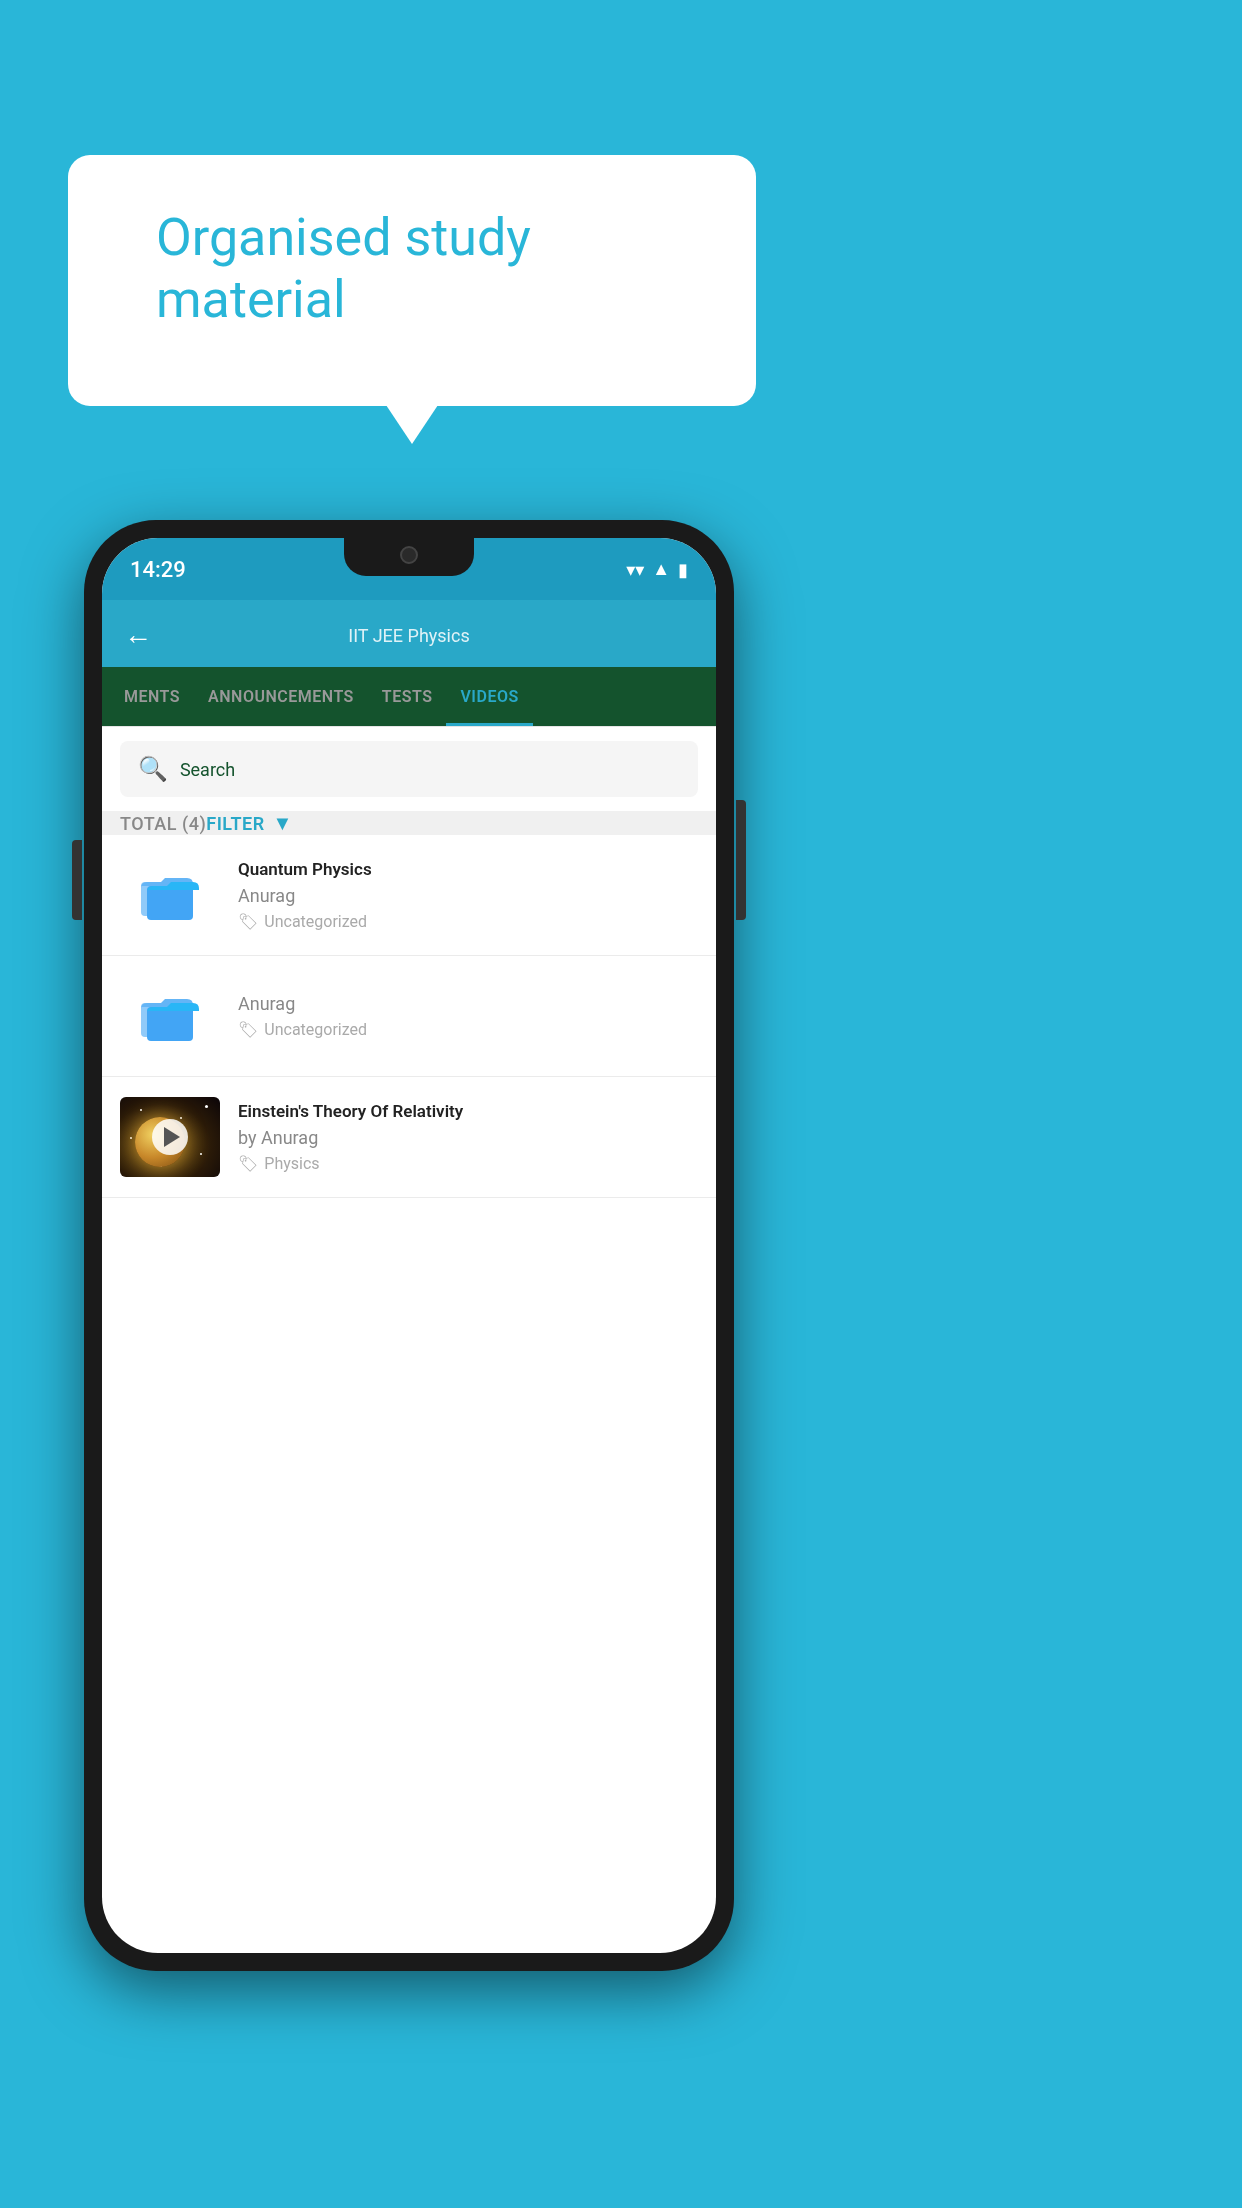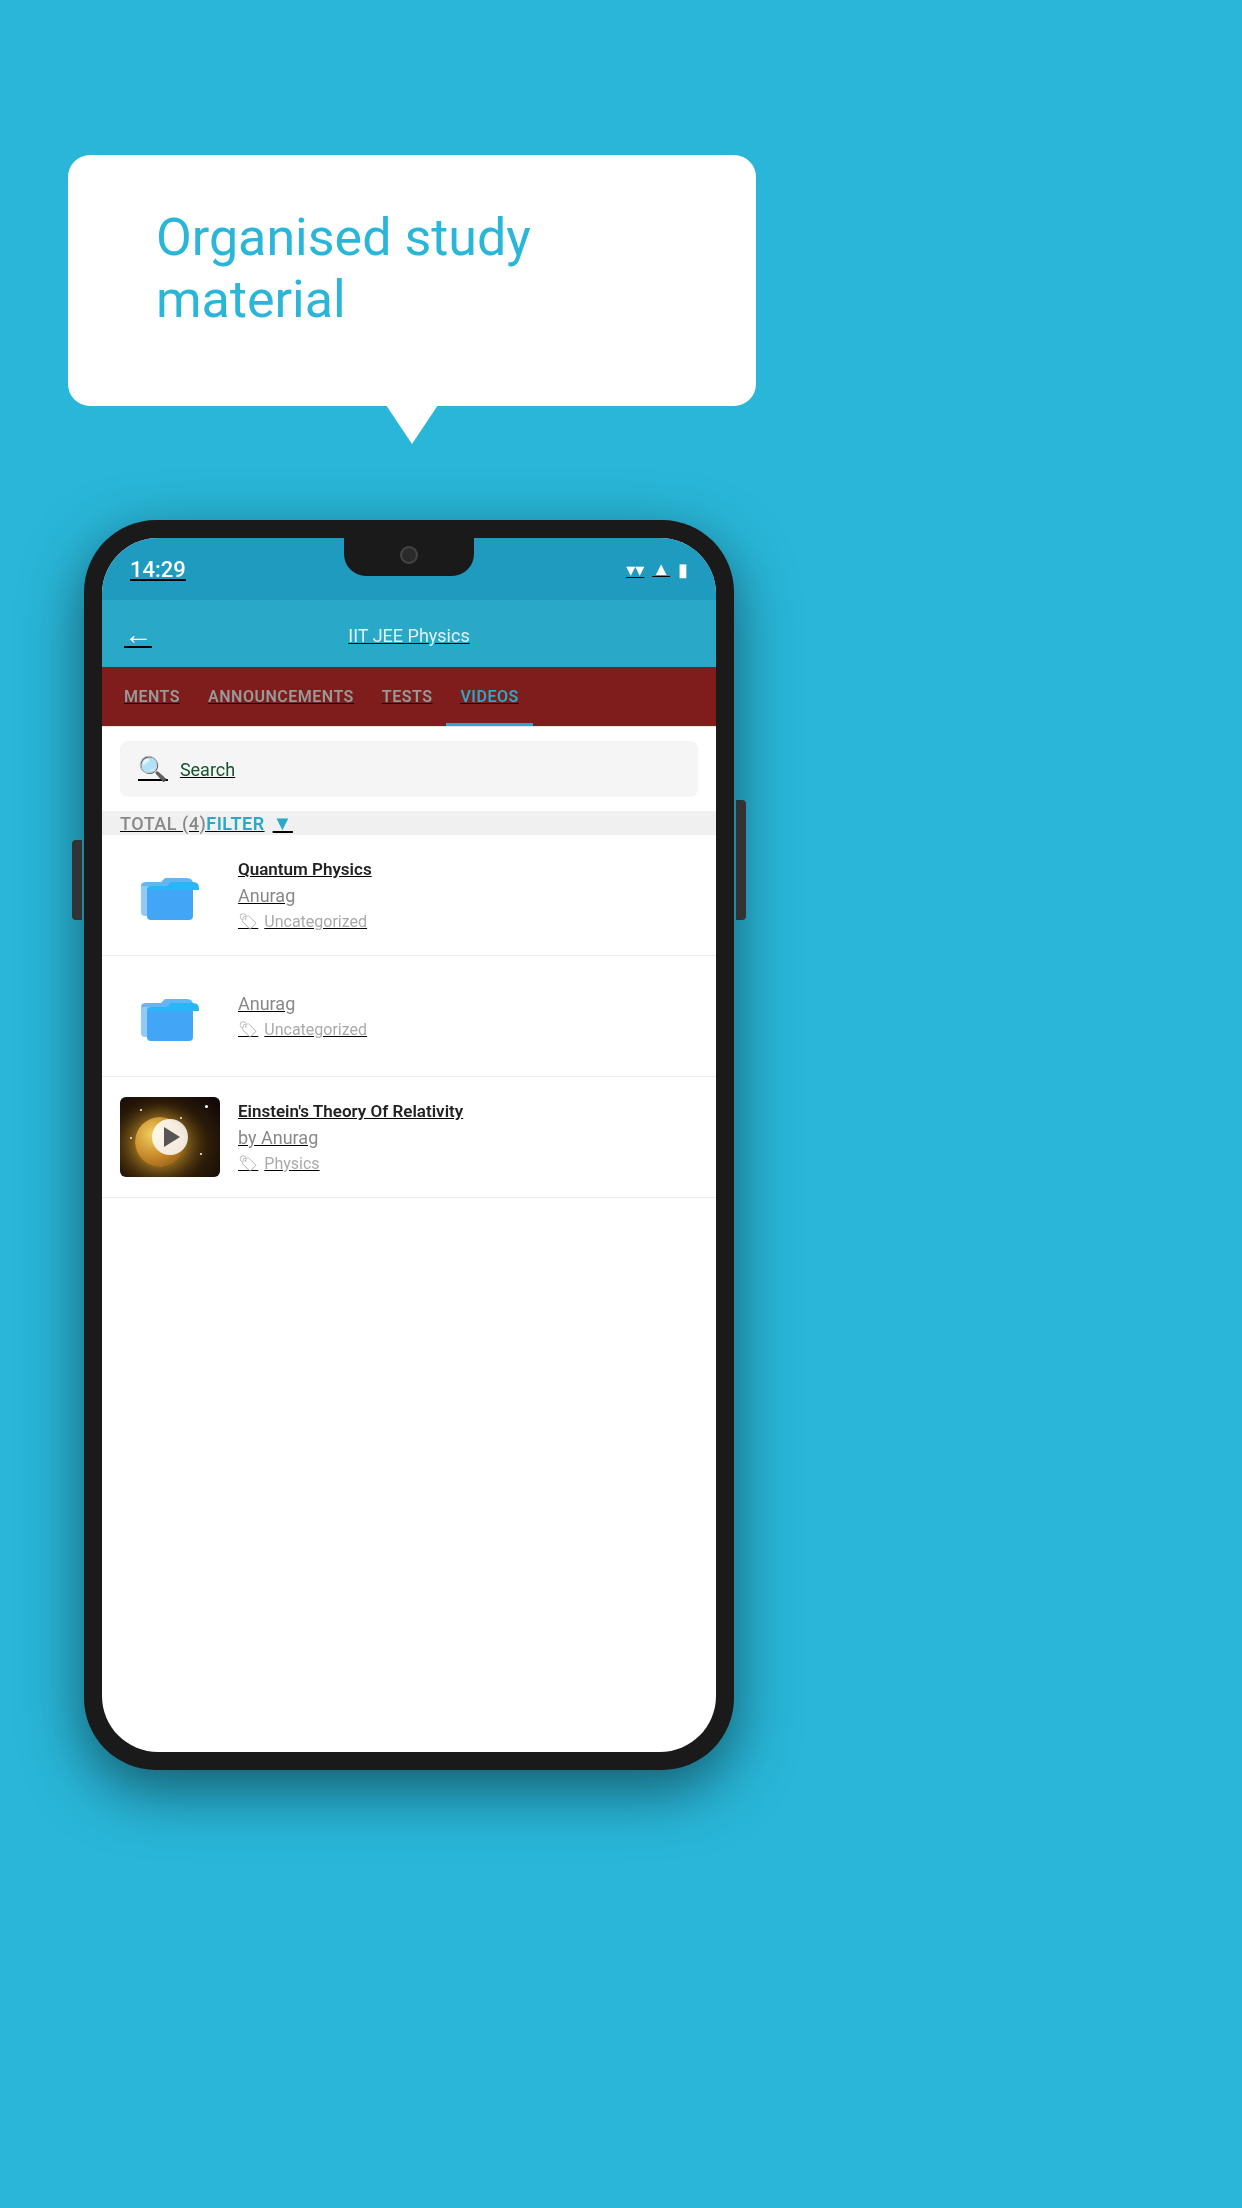--- a/index.html
+++ b/index.html
@@ -59,27 +59,26 @@
     .phone-wrapper {
       position: absolute;
       top: 520px;
       left: 84px;
       width: 650px;
       height: 1660px;
     }
 
     .phone-outer {
       width: 650px;
-      height: 1250px;
+      height: 1451px;
       background: #1a1a1a;
       border-radius: 72px;
       position: relative;
       box-shadow: 0 20px 60px rgba(0,0,0,0.5);
       padding: 18px;
-      text-decoration: underline;
     }
 
     
     .phone-outer::before {
       content: '';
       position: absolute;
       left: -12px;
       top: 320px;
       width: 10px;
       height: 80px;
@@ -186,21 +185,21 @@
     }
 
     .header-subtitle {
       color: rgba(255,255,255,0.85);
       font-size: 18px;
       margin-top: 2px;
     }
 
     
     .tabs-bar {
-      background: #7f1d1d;
+      background: #14532d;
       display: flex;
       border-bottom: 1px solid #e5e5e5;
       padding: 0 8px;
     }
 
     .tab-item {
       padding: 20px 14px;
       font-size: 16px;
       font-weight: 600;
       color: #999;

